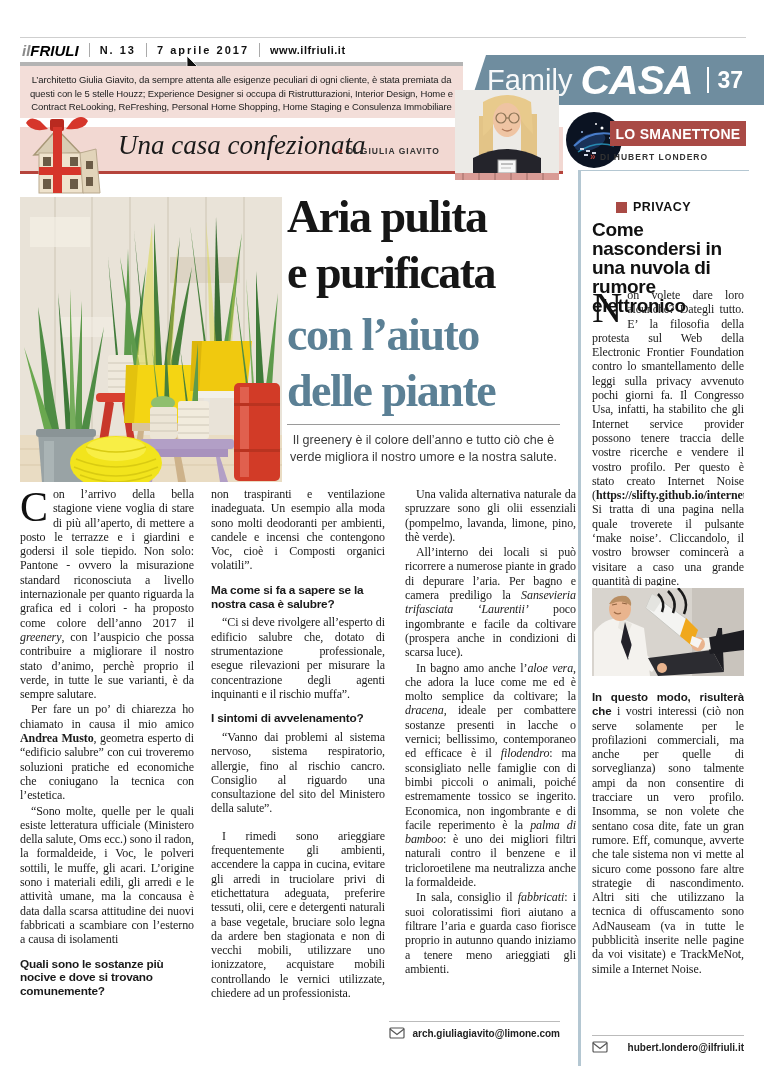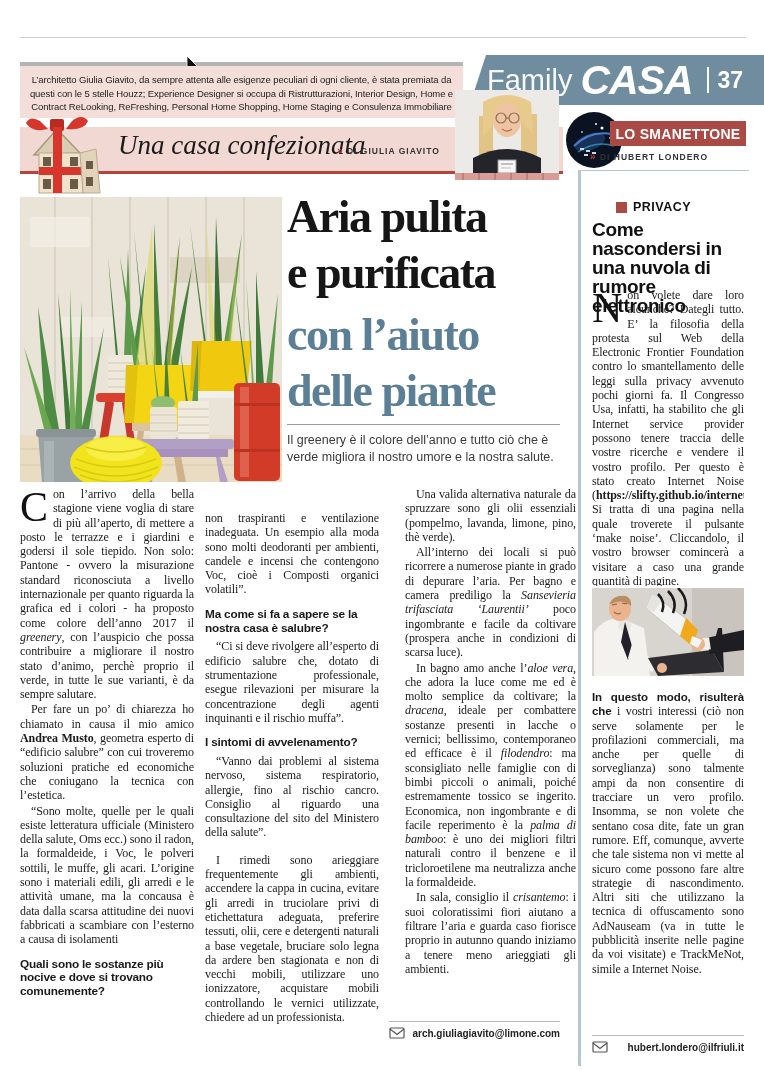--- a/index.html
+++ b/index.html
@@ -46,21 +46,21 @@
   .house-icon{left:26px;top:113px;}
   .woman-photo{left:455px;top:90px;}
 
   
   .hl{left:287px;width:276px;font-weight:bold;font-size:46px;line-height:50px;letter-spacing:-1.5px;
       font-family:"Liberation Serif",serif;}
   .hl-black{color:#161616;}
   .hl-blue{color:#5b8095;}
   .headline-rule{left:287px;top:424px;width:273px;height:1px;background:#9a9a9a;}
   .standfirst{left:287px;top:432px;width:273px;font-family:"Liberation Sans",sans-serif;
-              font-size:12.5px;line-height:17px;color:#3a3a3a;}
+              font-size:12.5px;line-height:17px;color:#3a3a3a;text-align:center;}
 
   
   .plants-photo{left:20px;top:197px;}
 
   
   .col{top:487px;width:174px;height:540px;overflow:hidden;font-size:12px;line-height:14.3px;
        letter-spacing:-0.1px;}
   .para{margin:0 0 1px;text-align:justify;}
   .para.body{text-indent:11px;}
   .para.body-noindent{text-indent:0;}
@@ -95,20 +95,29 @@
   .sb-bottom{left:592px;top:690px;height:342px;overflow:hidden;}
   .megaphone-photo{left:592px;top:588px;}
 </style>
 </head>
 <body>
 
 <div class="page">
 
   <div class="abs top-hairline"></div>
 
+  <header class="abs masthead">
+    <span class="logo"><span class="logo-il">il</span><span class="logo-friuli">FRIULI</span></span>
+    <span class="mh-div"></span>
+    <span class="mh-item">N. 13</span>
+    <span class="mh-div"></span>
+    <span class="mh-item">7 aprile 2017</span>
+    <span class="mh-div"></span>
+    <span class="mh-item mh-url">www.ilfriuli.it</span>
+  </header>
   <div class="abs masthead-rule"></div>
 
   <svg class="abs" style="left:186px;top:56px;" width="14" height="20">
     <polygon points="1,0 1,15 5,12 8,19 10.5,18 7.5,11 12,11" fill="#111" stroke="#fff" stroke-width="0.8"></polygon>
   </svg>
 
   <div class="abs family-banner-bg"></div>
   <div class="abs family-banner-text">
     <span class="family-label">Family</span>
     <span class="casa-label">CASA</span>
@@ -294,33 +303,33 @@
   <div class="abs hl hl-blue" style="top:366px;">delle piante</div>
   <div class="abs headline-rule"></div>
   <div class="abs standfirst">Il greenery è il colore dell’anno e tutto ciò che è verde migliora il nostro umore e la nostra salute.</div>
 
   <div class="abs col" style="left:20px;">
       <p class="para lead"><span class="dropcap">C</span><span>on l’arrivo della bella stagione viene voglia di stare di più all’aperto, di mettere a posto le terrazze e i giardini e godersi il sole tiepido. Non solo: Pantone - ovvero la misurazione standard riconosciuta a livello internazionale per quanto riguarda la grafica ed i colori - ha proposto come colore dell’anno 2017 il </span><span class="i">greenery</span><span>, con l’auspicio che possa contribuire a migliorare il nostro stato d’animo, perchè proprio il verde, in tutte le sue varianti, è da sempre salutare.</span></p>
       <p class="para body"><span>Per fare un po’ di chiarezza ho chiamato in causa il mio amico </span><span class="b">Andrea Musto</span><span>, geometra esperto di “edificio salubre” con cui troveremo soluzioni pratiche ed economiche che coniugano la tecnica con l’estetica.</span></p>
       <p class="para body"><span>“Sono molte, quelle per le quali esiste letteratura ufficiale (Ministero della salute, Oms ecc.) sono il radon, la formaldeide, i Voc, le polveri sottili, le muffe, gli acari. L’origine sono i materiali edili, gli arredi e le attività umane, ma la concausa è data dalla scarsa attitudine dei nuovi fabbricati a scambiare con l’esterno a causa di isolamenti</span></p>
       <p class="para question"><span>Quali sono le sostanze più nocive e dove si trovano comunemente?</span></p>
     </div>
-  <div class="abs col" style="left:205px;margin-top:24px;">
+  <div class="abs col" style="left:211px;">
       <p class="para body-noindent"><span>non traspiranti e ventilazione inadeguata. Un esempio alla moda sono molti deodoranti per ambienti, candele e incensi che contengono Voc, cioè i Composti organici volatili”.</span></p>
       <p class="para question"><span>Ma come si fa a sapere se la nostra casa è salubre?</span></p>
       <p class="para body"><span>“Ci si deve rivolgere all’esperto di edificio salubre che, dotato di strumentazione professionale, esegue rilevazioni per misurare la concentrazione degli agenti inquinanti e il rischio muffa”.</span></p>
       <p class="para question"><span>I sintomi di avvelenamento?</span></p>
       <p class="para body"><span>“Vanno dai problemi al sistema nervoso, sistema respiratorio, allergie, fino al rischio cancro. Consiglio al riguardo una consultazione del sito del Ministero della salute”.</span></p>
       <p class="para body spaced"><span>I rimedi sono arieggiare frequentemente gli ambienti, accendere la cappa in cucina, evitare gli arredi in truciolare privi di etichettatura adeguata, preferire tessuti, olii, cere e detergenti naturali a base vegetale, bruciare solo legna da ardere ben stagionata e non di vecchi mobili, utilizzare uno ionizzatore, acquistare mobili controllando le vernici utilizzate, chiedere ad un professionista.</span></p>
     </div>
   <div class="abs col" style="left:389px;width:171px;margin-left:16px;">
       <p class="para body"><span>Una valida alternativa naturale da spruzzare sono gli olii essenziali (pompelmo, lavanda, limone, pino, thè verde).</span></p>
       <p class="para body"><span>All’interno dei locali si può ricorrere a numerose piante in grado di depurare l’aria. Per bagno e camera prediligo la </span><span class="i">Sansevieria trifasciata ‘Laurentii’</span><span> poco ingombrante e facile da coltivare (prospera anche in condizioni di scarsa luce).</span></p>
       <p class="para body"><span>In bagno amo anche l’</span><span class="i">aloe vera</span><span>, che adora la luce come me ed è molto semplice da coltivare; la </span><span class="i">dracena</span><span>, ideale per combattere sostanze presenti in lacche o vernici; bellissimo, contemporaneo ed efficace è il </span><span class="i">filodendro</span><span>: ma sconsigliato nelle famiglie con di bimbi piccoli o animali, poiché estremamente tossico se ingerito. Economica, non ingombrante e di facile reperimento è la </span><span class="i">palma di bamboo</span><span>: è uno dei migliori filtri naturali contro il benzene e il tricloroetilene ma neutralizza anche la formaldeide.</span></p>
-      <p class="para body"><span>In sala, consiglio il </span><span class="i">crisantemo</span><span>: i suoi coloratissimi fiori aiutano a filtrare l’aria e guarda caso fiorisce proprio in autunno quando iniziamo a tenere meno arieggiati gli ambienti.</span></p>
+      <p class="para body"><span>In sala, consiglio il </span><span class="i">fabbricati</span><span>: i suoi coloratissimi fiori aiutano a filtrare l’aria e guarda caso fiorisce proprio in autunno quando iniziamo a tenere meno arieggiati gli ambienti.</span></p>
     </div>
 
   <div class="abs email-rule" style="left:389px;top:1021px;width:171px;"></div>
   <div class="abs email-row" style="left:389px;top:1027px;width:171px;">
     <svg width="16" height="12">
       <rect x="1" y="1" width="14" height="10" rx="1" fill="#fff" stroke="#555" stroke-width="1.2"></rect>
       <path d="M1,2 L8,7.5 L15,2" stroke="#555" stroke-width="1.2" fill="none"></path>
     </svg>
     <span class="email-text">arch.giuliagiavito@limone.com</span>
   </div>

